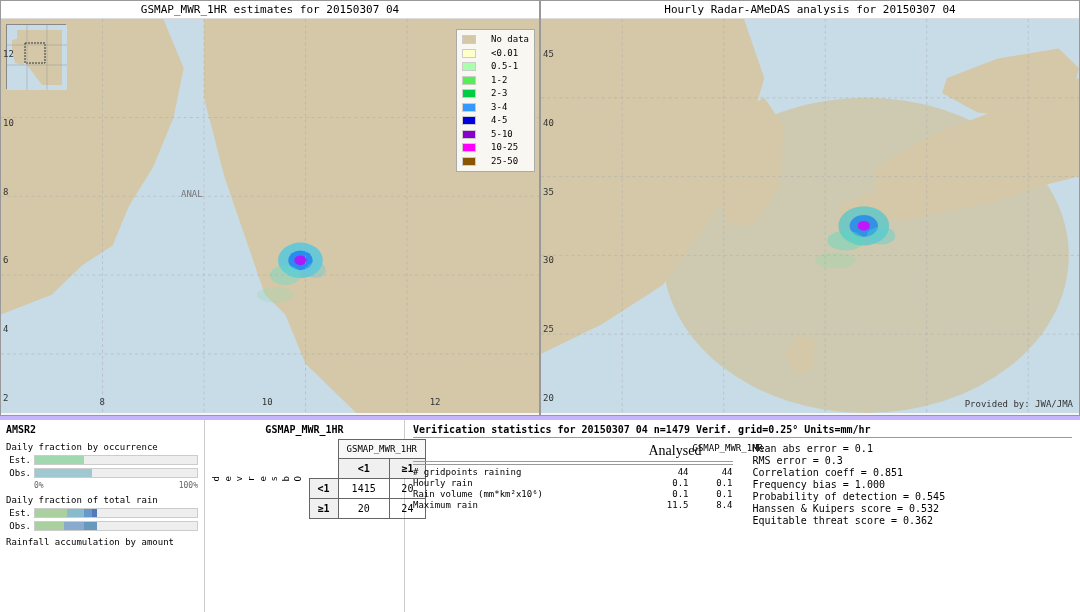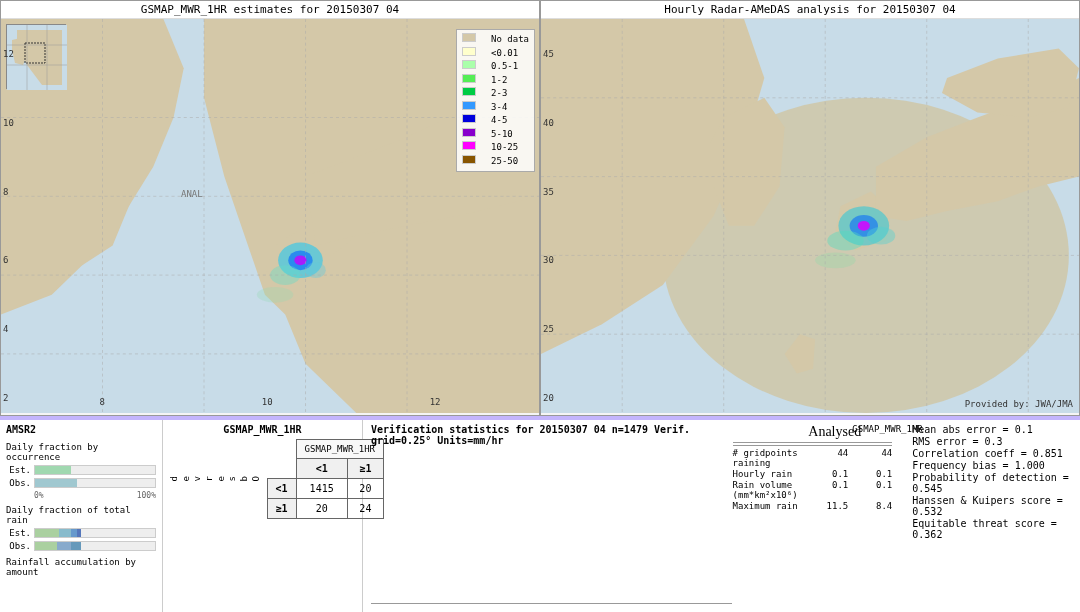--- a/index.html
+++ b/index.html
@@ -65,41 +65,41 @@
       background: rgba(255,255,255,0.85);
       border: 1px solid #aaa;
       padding: 3px 5px;
       font-size: 9px;
       line-height: 1.5;
       z-index: 10;
     }
 
     .legend-item {
       display: flex;
-      align-items: flex-start;
+      align-items: center;
       gap: 15px;
     }
 
     .legend-color {
       width: 14px;
       height: 9px;
       display: inline-block;
       border: 1px solid #ccc;
     }
 
     
     .bottom-row {
       display: flex;
       flex-direction: row;
       height: 192px;
     }
 
     
     .amsr2-panel {
-      width: 163px;
+      width: 205px;
       border-right: 1px solid #ccc;
       padding: 4px 6px;
       font-size: 9px;
       display: flex;
       flex-direction: column;
       gap: 2px;
     }
 
     .amsr2-title {
       font-size: 10px;
@@ -180,21 +180,21 @@
     .cont-table th {
       background: #f0f0f0;
     }
 
     
     .stats-panel {
       flex: 1;
       padding: 4px 8px;
       font-size: 10px;
       display: flex;
-      flex-direction: row;
+      flex-direction: column;
       gap: 1px;
     }
 
     .stats-title {
       font-size: 10px;
       font-weight: bold;
       margin-bottom: 4px;
       border-bottom: 1px solid #999;
       padding-bottom: 2px;
     }

